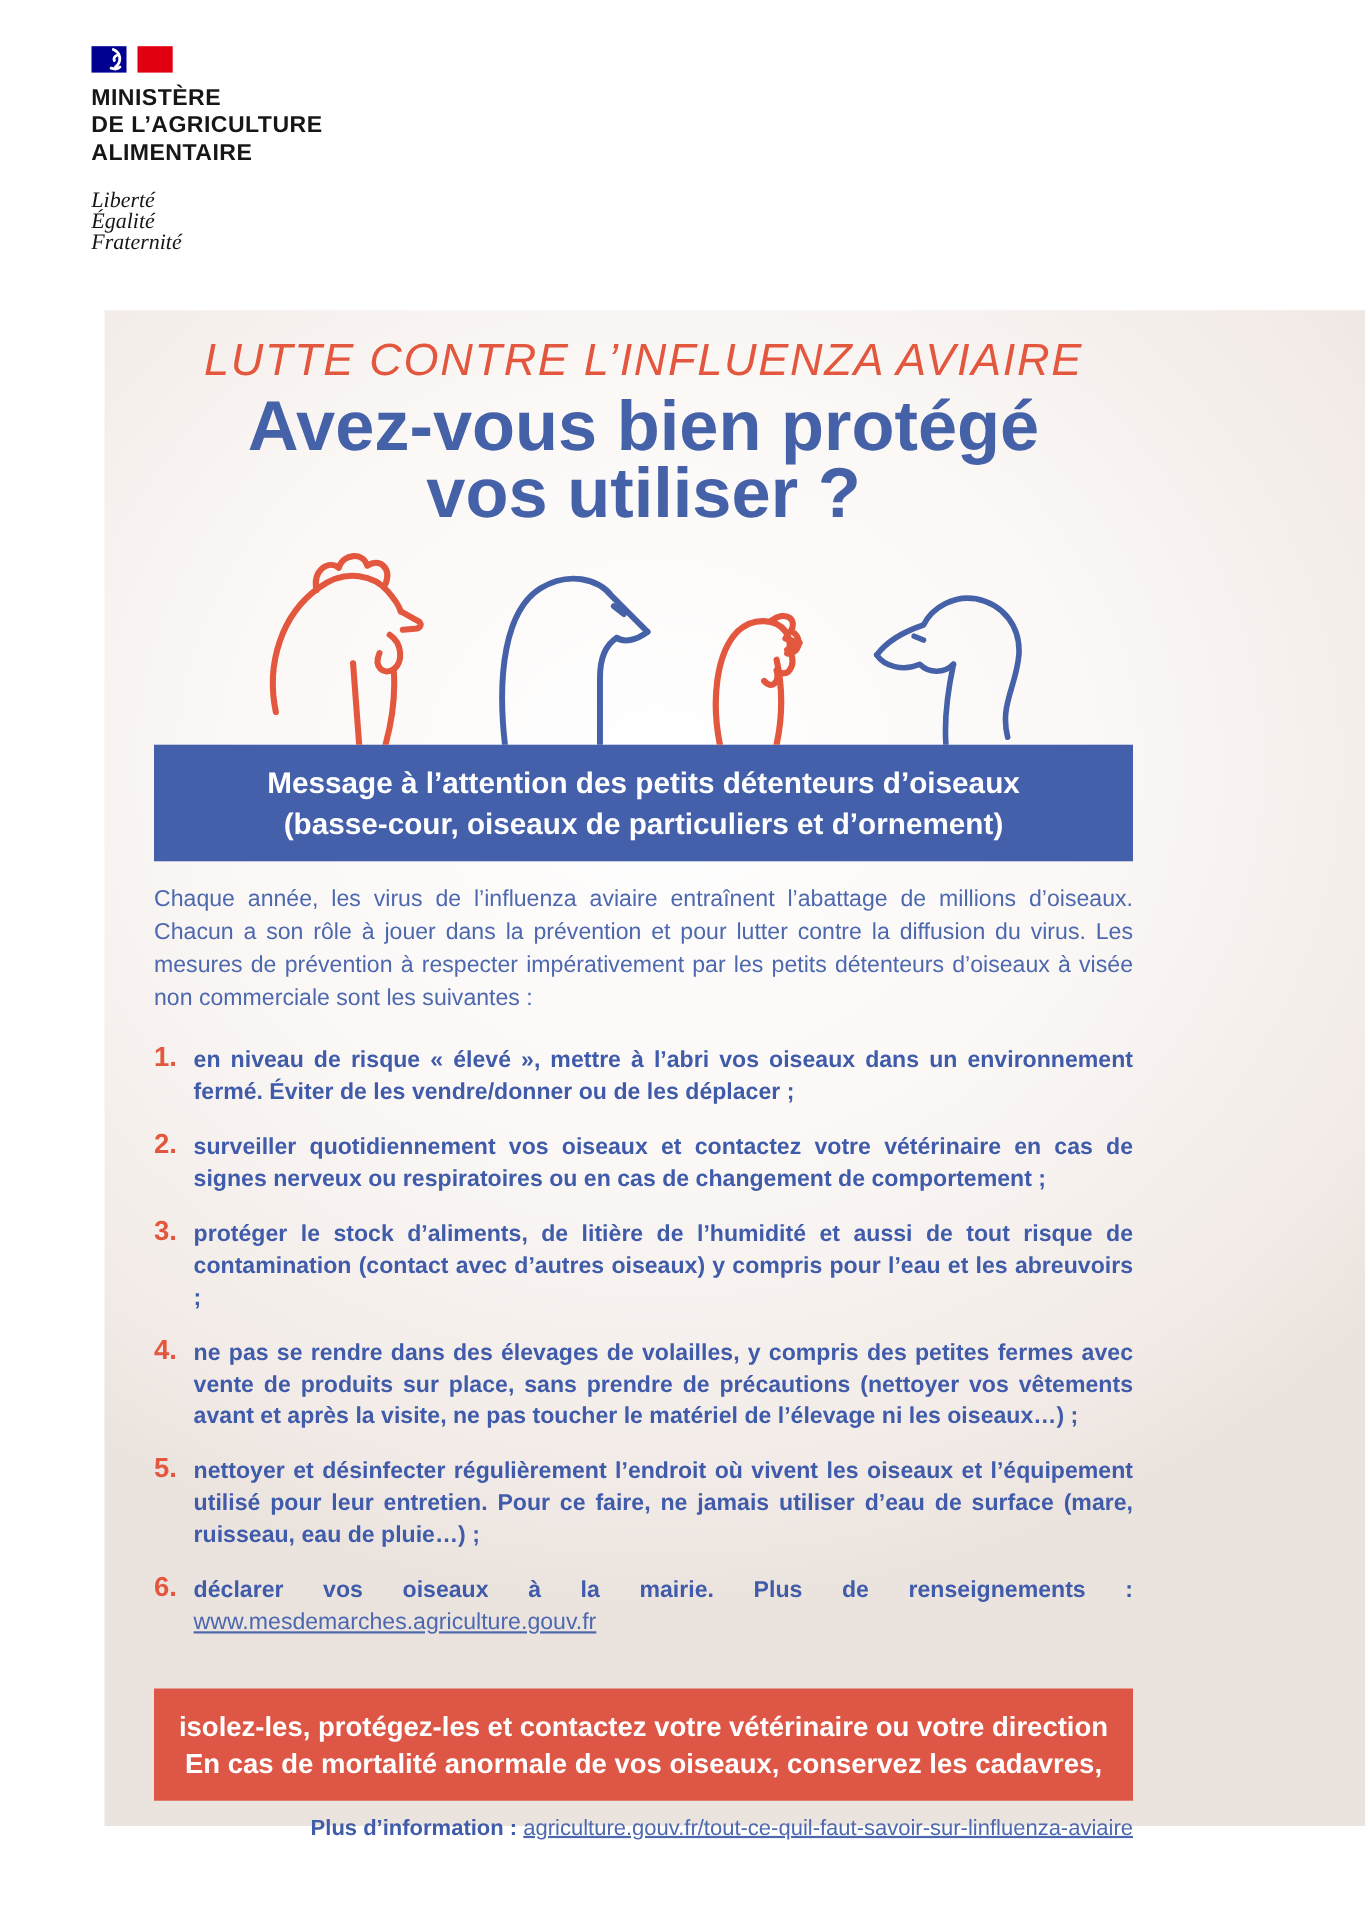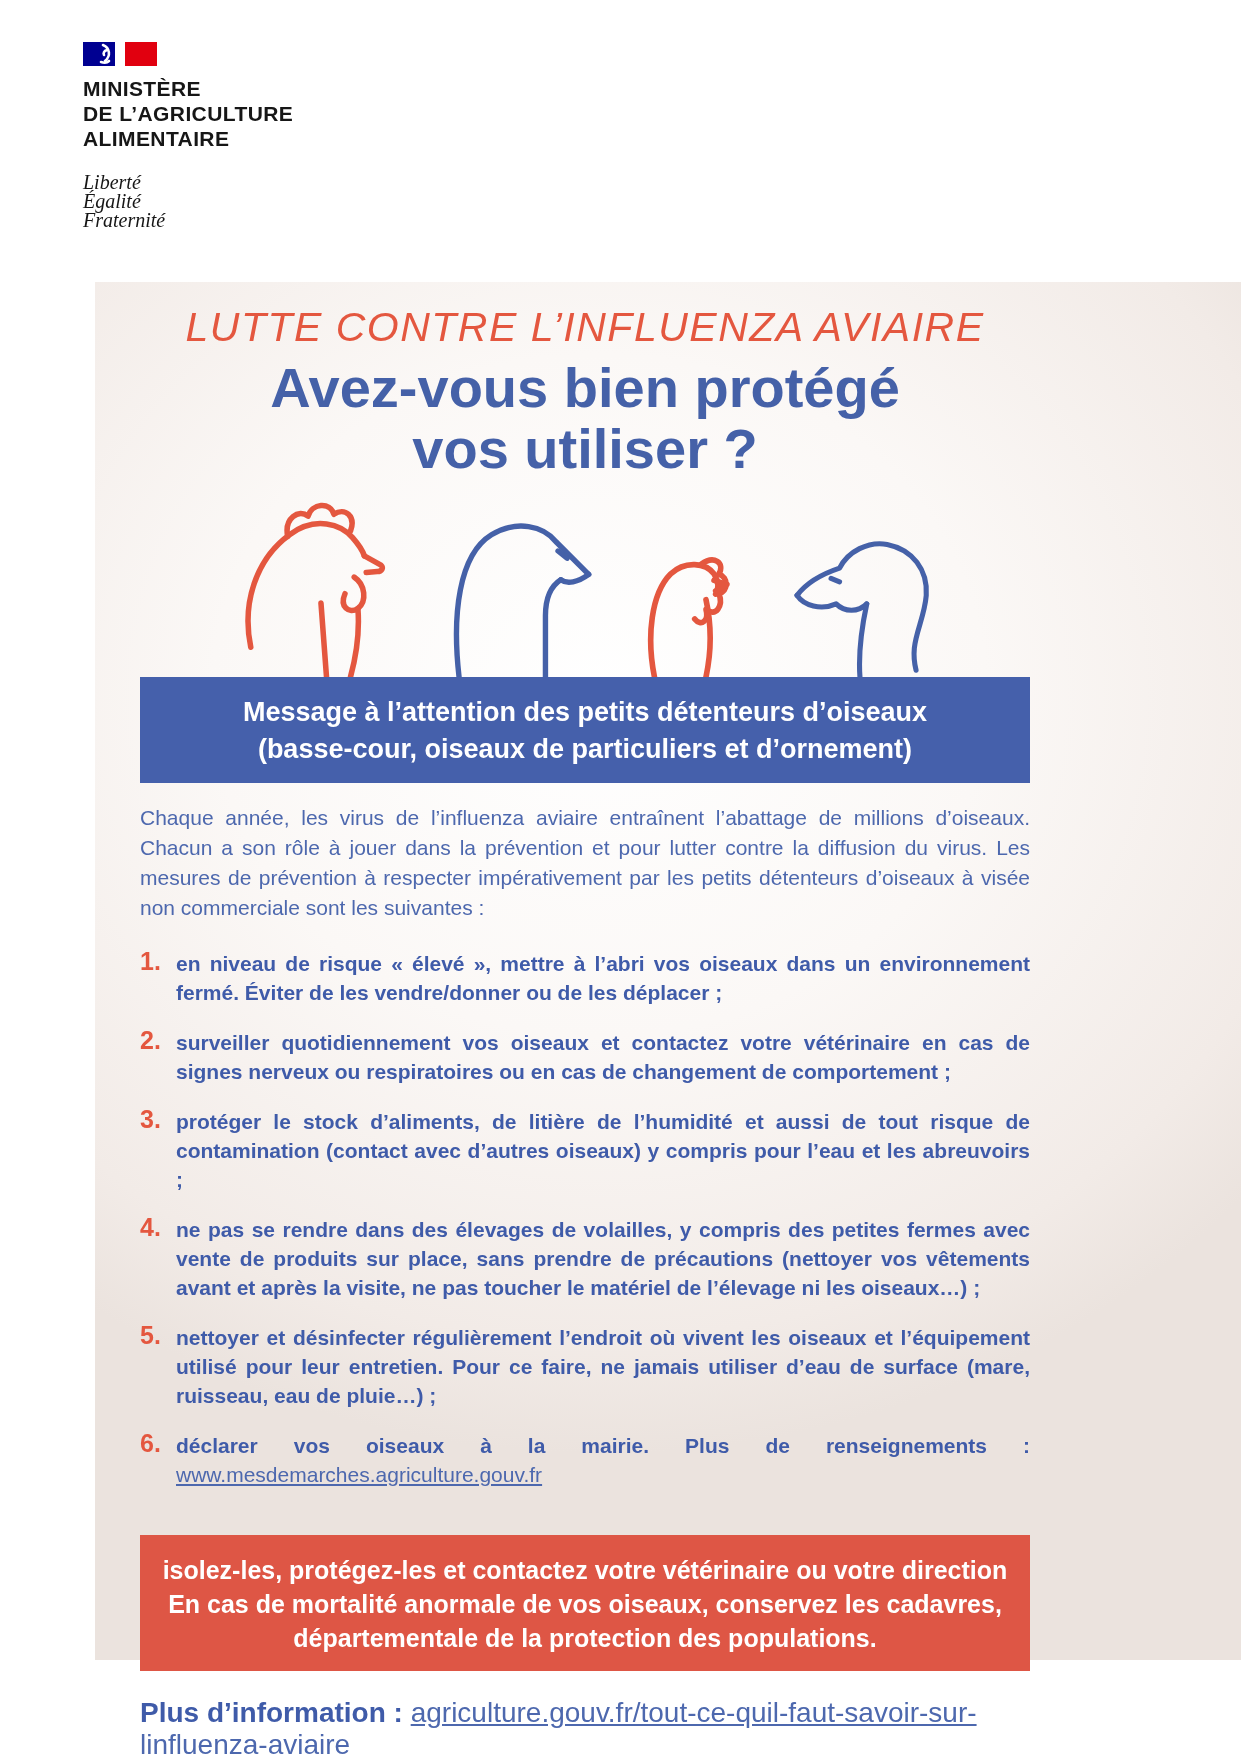--- a/index.html
+++ b/index.html
@@ -15,37 +15,37 @@
   .gov-motto{margin-top:22px;font-family:"Liberation Serif",serif;font-style:italic;
     font-size:20px;line-height:19px;color:#161616;}
   
   .panel{
     position:absolute;left:95px;top:282px;width:1146px;height:1378px;
     background:radial-gradient(ellipse 75% 55% at 44% 30%, #ffffff 0%, #fbf8f6 45%, #f2ebe7 85%, #ebe3de 100%);
   }
   .content{margin-left:45px;width:890px;}
   .kicker{margin:0;padding-top:22px;text-align:center;font-size:41px;font-weight:400;
     letter-spacing:1.5px;color:#e4573f;font-style:italic;}
-  .title{margin:6px 0 12px;text-align:center;font-size:56px;line-height:61px;
+  .title{margin:6px 0 12px;text-align:center;font-size:64px;line-height:61px;
     font-weight:bold;color:#4561a8;}
   .birds{display:flex;align-items:flex-end;justify-content:center;gap:46px;
     height:186px;margin-top:8px;}
   .birds svg{display:block;}
   .banner{background:#4560ab;color:#ffffff;text-align:center;
     padding:17px 14px 15px;font-weight:bold;font-size:27px;line-height:37px;}
   .intro{margin-top:20px;color:#4d68ae;font-size:21px;line-height:30px;
     text-align:justify;}
   .list{list-style:none;margin:26px 0 0;padding:0;}
   .list li{position:relative;padding-left:36px;margin-bottom:21px;
     color:#3f5ba9;font-weight:bold;font-size:21px;line-height:29px;text-align:justify;}
   .list .num{position:absolute;left:0;top:-2px;color:#e4573f;font-size:25px;}
   .list a{color:#4d68ae;font-weight:normal;text-decoration:underline;}
   .alert{margin-top:46px;background:#de5645;color:#ffffff;text-align:center;
     font-weight:bold;font-size:25px;line-height:34px;padding:18px 12px 16px;}
-  .info{margin-top:26px;text-align:left;font-size:28px;}
+  .info{margin-top:14px;text-align:right;font-size:20px;}
   .info .label{font-weight:bold;color:#3f5ba9;}
   .info a{color:#4d68ae;text-decoration:underline;}
 </style>
 </head>
 <body>
 
 <div class="gov-logo">
   <svg class="gov-flag" width="76" height="28" viewBox="0 0 76 28">
     <rect x="0" y="2" width="32" height="24" fill="#000091"></rect>
 
@@ -145,21 +145,20 @@
       </li>
       <li>
         <span class="num">6.</span>
         <span>déclarer vos oiseaux à la mairie. Plus de renseignements : </span><a href="#">www.mesdemarches.agriculture.gouv.fr</a>
       </li>
     </ol>
 
     <div class="alert">
       <div>isolez-les, protégez-les et contactez votre vétérinaire ou votre direction</div>
       <div>En cas de mortalité anormale de vos oiseaux, conservez les cadavres,</div>
-      <div>départementale de la protection des populations.</div>
     </div>
 
     <div class="info">
       <span class="label">Plus d’information : </span><a href="#">agriculture.gouv.fr/tout-ce-quil-faut-savoir-sur-linfluenza-aviaire</a>
     </div>
 
   </div>
 </div>
 
 </body></html>

